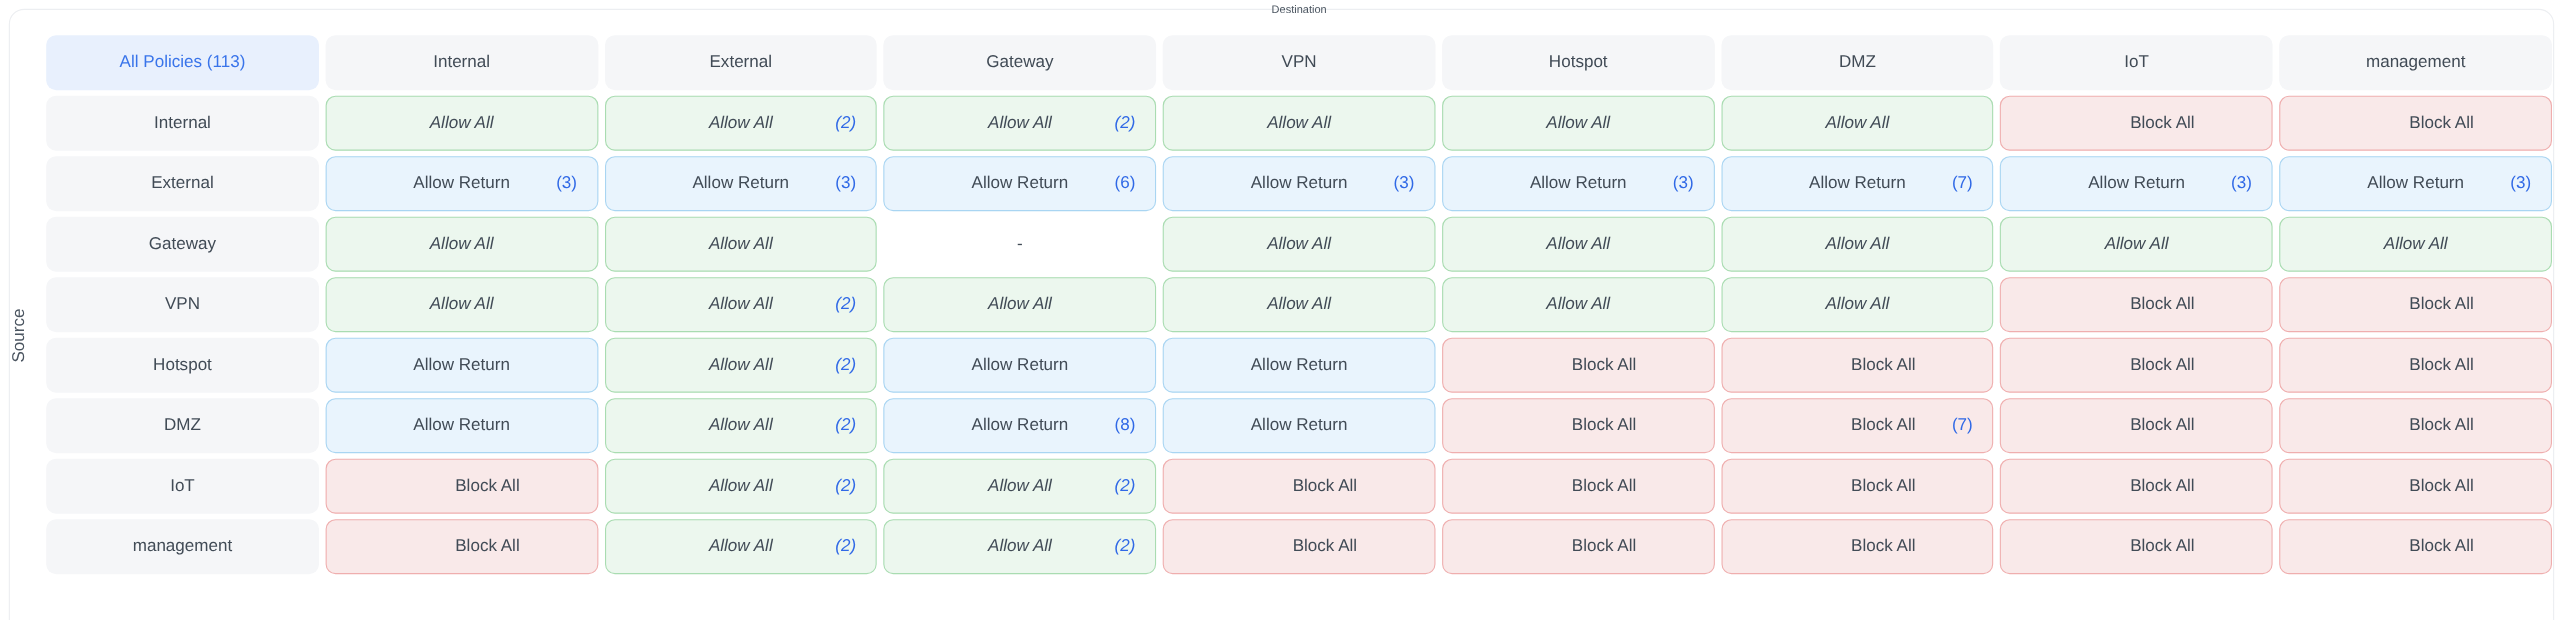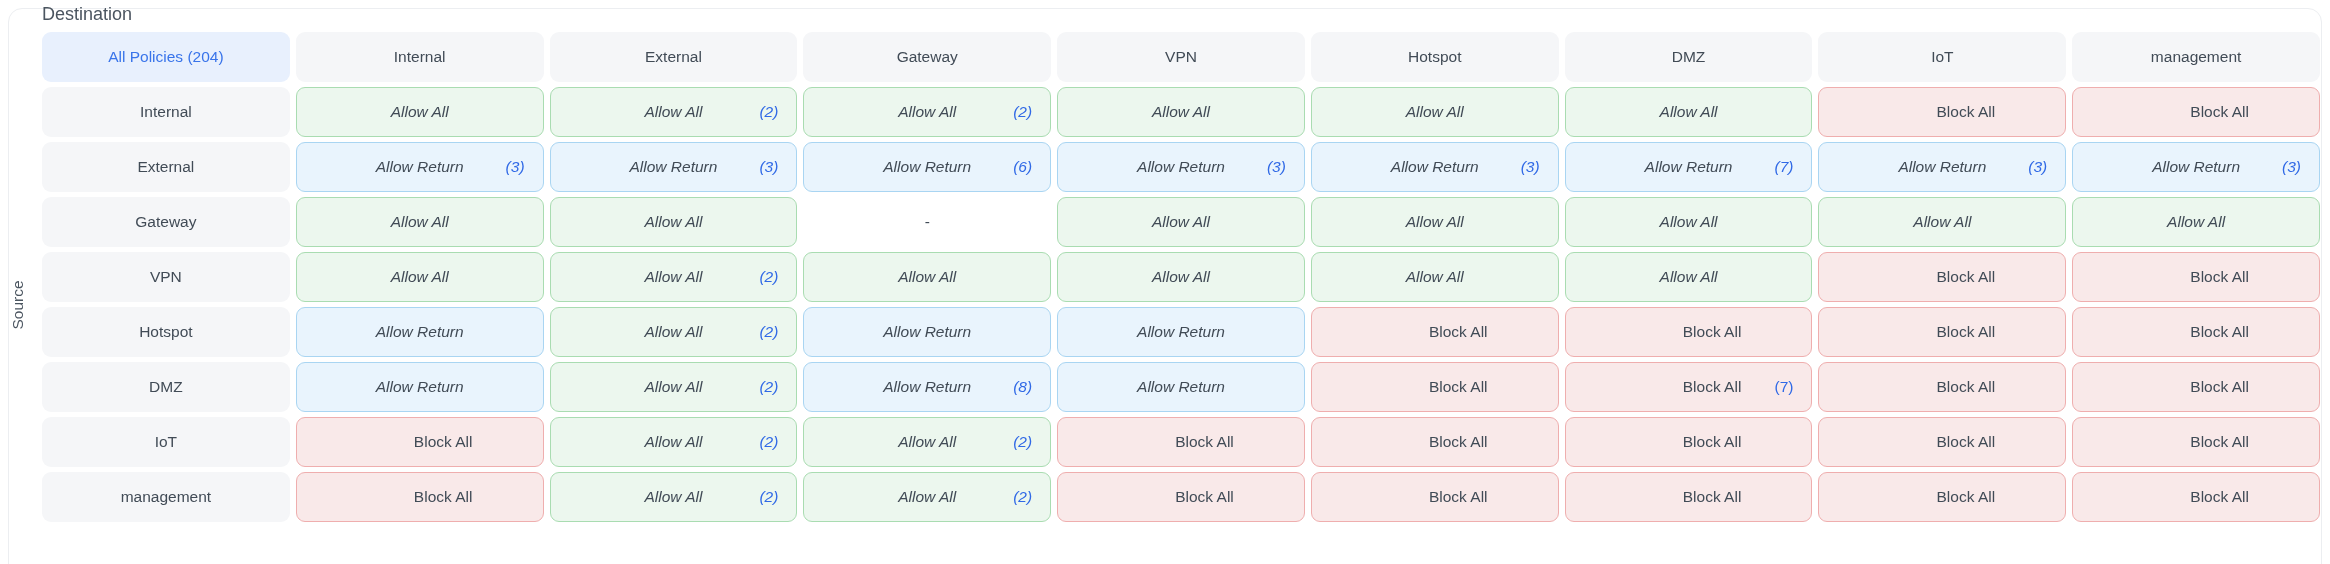--- a/index.html
+++ b/index.html
@@ -13,22 +13,22 @@
   html,body{margin:0;padding:0;}
   body{
     width:2330px;height:564px;background:#ffffff;position:relative;overflow:hidden;
     font-family:"Liberation Sans", sans-serif;
   }
   .card{
     position:absolute;left:8px;top:8px;right:8px;bottom:-30px;
     background:#fff;border:1px solid var(--card_border);border-radius:14px;
   }
   .dest-label{
-    position:absolute;left:42px;top:4px;width:2278px;
-    font-size:18px;color:var(--label_text);
+    position:absolute;left:42px;top:4px;width:2278px;text-align:center;
+    font-size:10px;color:var(--label_text);
   }
   .source-wrap{
     position:absolute;left:0;top:87px;width:36px;height:435px;
     display:flex;align-items:center;justify-content:center;
   }
   .source-wrap span{
     transform:rotate(-90deg);white-space:nowrap;font-size:15.5px;color:var(--label_text);
   }
   .grid{
     position:absolute;left:42px;top:32px;width:2278px;
@@ -36,39 +36,39 @@
     column-gap:6px;row-gap:5px;
   }
   .cell{
     height:50px;border-radius:9px;box-sizing:border-box;position:relative;
     display:flex;align-items:center;justify-content:center;
     font-size:15.5px;color:var(--cell_text);
   }
   .hdr{background:var(--header_bg);}
   .corner{background:var(--corner_bg);color:var(--corner_text);}
   .allow{background:var(--allow_bg);border:1px solid var(--allow_border);font-style:italic;}
-  .return{background:var(--return_bg);border:1px solid var(--return_border);font-style:italic;}
+  .return{background:var(--return_bg);border:1px solid var(--return_border);}
   .block{background:var(--block_bg);border:1px solid var(--block_border);padding-left:47px;}
   .none{background:#ffffff;}
   .count{position:absolute;right:18px;color:var(--count_text);}
 </style>
 </head>
 <body>
 
 <div class="card"></div>
 
 <div class="dest-label">Destination</div>
 
 <div class="source-wrap">
   <span>Source</span>
 </div>
 
 <div class="grid">
     <div class="cell hdr corner">
-      <span>All Policies (204)</span>
+      <span>All Policies (113)</span>
     </div>
     <div class="cell hdr">
       <span>Internal</span>
     </div>
     <div class="cell hdr">
       <span>External</span>
     </div>
     <div class="cell hdr">
       <span>Gateway</span>
     </div>

